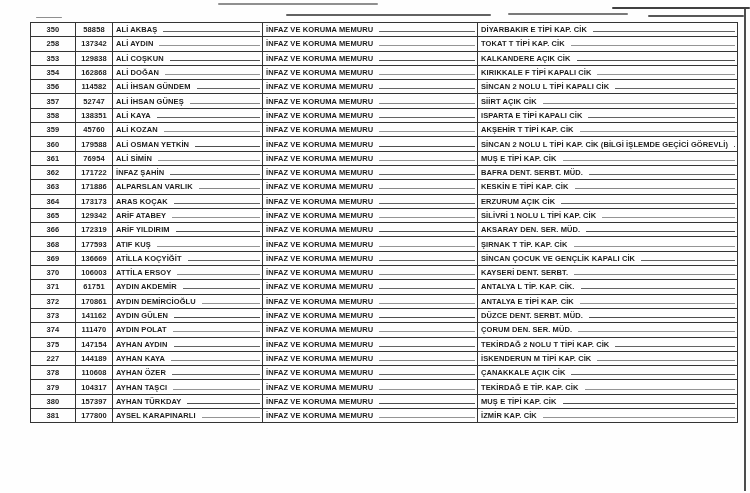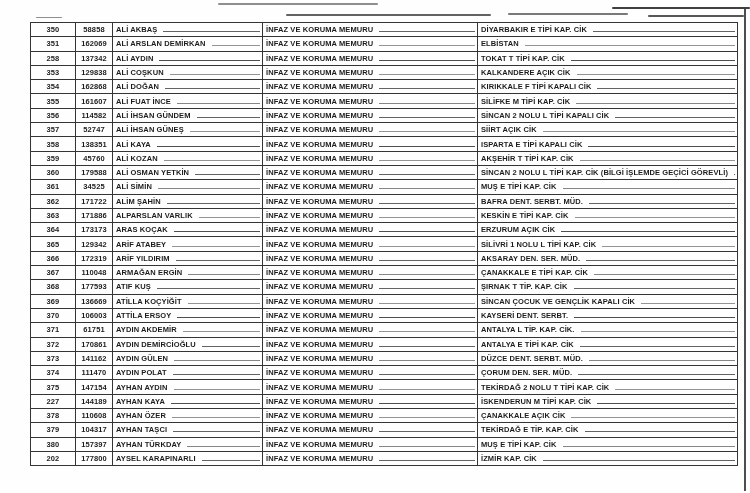--- a/index.html
+++ b/index.html
@@ -70,42 +70,20 @@
             </div>
           </td>
           <td class="c-unit">
             <div class="cellflex">
               <span class="t">DİYARBAKIR E TİPİ KAP. CİK</span>
               <span class="tail"></span>
             </div>
           </td>
         </tr>
         <tr>
-          <td class="c-no">351</td>
-          <td class="c-reg">162069</td>
-          <td class="c-name">
-            <div class="cellflex">
-              <span class="t">ALİ ARSLAN DEMİRKAN</span>
-              <span class="tail"></span>
-            </div>
-          </td>
-          <td class="c-title">
-            <div class="cellflex">
-              <span class="t">İNFAZ VE KORUMA MEMURU</span>
-              <span class="tail"></span>
-            </div>
-          </td>
-          <td class="c-unit">
-            <div class="cellflex">
-              <span class="t">ELBİSTAN</span>
-              <span class="tail"></span>
-            </div>
-          </td>
-        </tr>
-        <tr>
           <td class="c-no">258</td>
           <td class="c-reg">137342</td>
           <td class="c-name">
             <div class="cellflex">
               <span class="t">ALİ AYDIN</span>
               <span class="tail"></span>
             </div>
           </td>
           <td class="c-title">
             <div class="cellflex">
@@ -158,42 +136,20 @@
             </div>
           </td>
           <td class="c-unit">
             <div class="cellflex">
               <span class="t">KIRIKKALE F TİPİ KAPALI CİK</span>
               <span class="tail"></span>
             </div>
           </td>
         </tr>
         <tr>
-          <td class="c-no">355</td>
-          <td class="c-reg">161607</td>
-          <td class="c-name">
-            <div class="cellflex">
-              <span class="t">ALİ FUAT İNCE</span>
-              <span class="tail"></span>
-            </div>
-          </td>
-          <td class="c-title">
-            <div class="cellflex">
-              <span class="t">İNFAZ VE KORUMA MEMURU</span>
-              <span class="tail"></span>
-            </div>
-          </td>
-          <td class="c-unit">
-            <div class="cellflex">
-              <span class="t">SİLİFKE M TİPİ KAP. CİK</span>
-              <span class="tail"></span>
-            </div>
-          </td>
-        </tr>
-        <tr>
           <td class="c-no">356</td>
           <td class="c-reg">114582</td>
           <td class="c-name">
             <div class="cellflex">
               <span class="t">ALİ İHSAN GÜNDEM</span>
               <span class="tail"></span>
             </div>
           </td>
           <td class="c-title">
             <div class="cellflex">
@@ -291,21 +247,21 @@
           </td>
           <td class="c-unit">
             <div class="cellflex">
               <span class="t">SİNCAN 2 NOLU L TİPİ KAP. CİK (BİLGİ İŞLEMDE GEÇİCİ GÖREVLİ)</span>
               <span class="tail"></span>
             </div>
           </td>
         </tr>
         <tr>
           <td class="c-no">361</td>
-          <td class="c-reg">34525</td>
+          <td class="c-reg">76954</td>
           <td class="c-name">
             <div class="cellflex">
               <span class="t">ALİ SİMİN</span>
               <span class="tail"></span>
             </div>
           </td>
           <td class="c-title">
             <div class="cellflex">
               <span class="t">İNFAZ VE KORUMA MEMURU</span>
               <span class="tail"></span>
@@ -316,21 +272,21 @@
               <span class="t">MUŞ E TİPİ KAP. CİK</span>
               <span class="tail"></span>
             </div>
           </td>
         </tr>
         <tr>
           <td class="c-no">362</td>
           <td class="c-reg">171722</td>
           <td class="c-name">
             <div class="cellflex">
-              <span class="t">ALİM ŞAHİN</span>
+              <span class="t">İNFAZ ŞAHİN</span>
               <span class="tail"></span>
             </div>
           </td>
           <td class="c-title">
             <div class="cellflex">
               <span class="t">İNFAZ VE KORUMA MEMURU</span>
               <span class="tail"></span>
             </div>
           </td>
           <td class="c-unit">
@@ -422,42 +378,20 @@
             </div>
           </td>
           <td class="c-unit">
             <div class="cellflex">
               <span class="t">AKSARAY DEN. SER. MÜD.</span>
               <span class="tail"></span>
             </div>
           </td>
         </tr>
         <tr>
-          <td class="c-no">367</td>
-          <td class="c-reg">110048</td>
-          <td class="c-name">
-            <div class="cellflex">
-              <span class="t">ARMAĞAN ERGİN</span>
-              <span class="tail"></span>
-            </div>
-          </td>
-          <td class="c-title">
-            <div class="cellflex">
-              <span class="t">İNFAZ VE KORUMA MEMURU</span>
-              <span class="tail"></span>
-            </div>
-          </td>
-          <td class="c-unit">
-            <div class="cellflex">
-              <span class="t">ÇANAKKALE E TİPİ KAP. CİK</span>
-              <span class="tail"></span>
-            </div>
-          </td>
-        </tr>
-        <tr>
           <td class="c-no">368</td>
           <td class="c-reg">177593</td>
           <td class="c-name">
             <div class="cellflex">
               <span class="t">ATIF KUŞ</span>
               <span class="tail"></span>
             </div>
           </td>
           <td class="c-title">
             <div class="cellflex">
@@ -708,21 +642,21 @@
             </div>
           </td>
           <td class="c-unit">
             <div class="cellflex">
               <span class="t">MUŞ E TİPİ KAP. CİK</span>
               <span class="tail"></span>
             </div>
           </td>
         </tr>
         <tr>
-          <td class="c-no">202</td>
+          <td class="c-no">381</td>
           <td class="c-reg">177800</td>
           <td class="c-name">
             <div class="cellflex">
               <span class="t">AYSEL KARAPINARLI</span>
               <span class="tail"></span>
             </div>
           </td>
           <td class="c-title">
             <div class="cellflex">
               <span class="t">İNFAZ VE KORUMA MEMURU</span>

